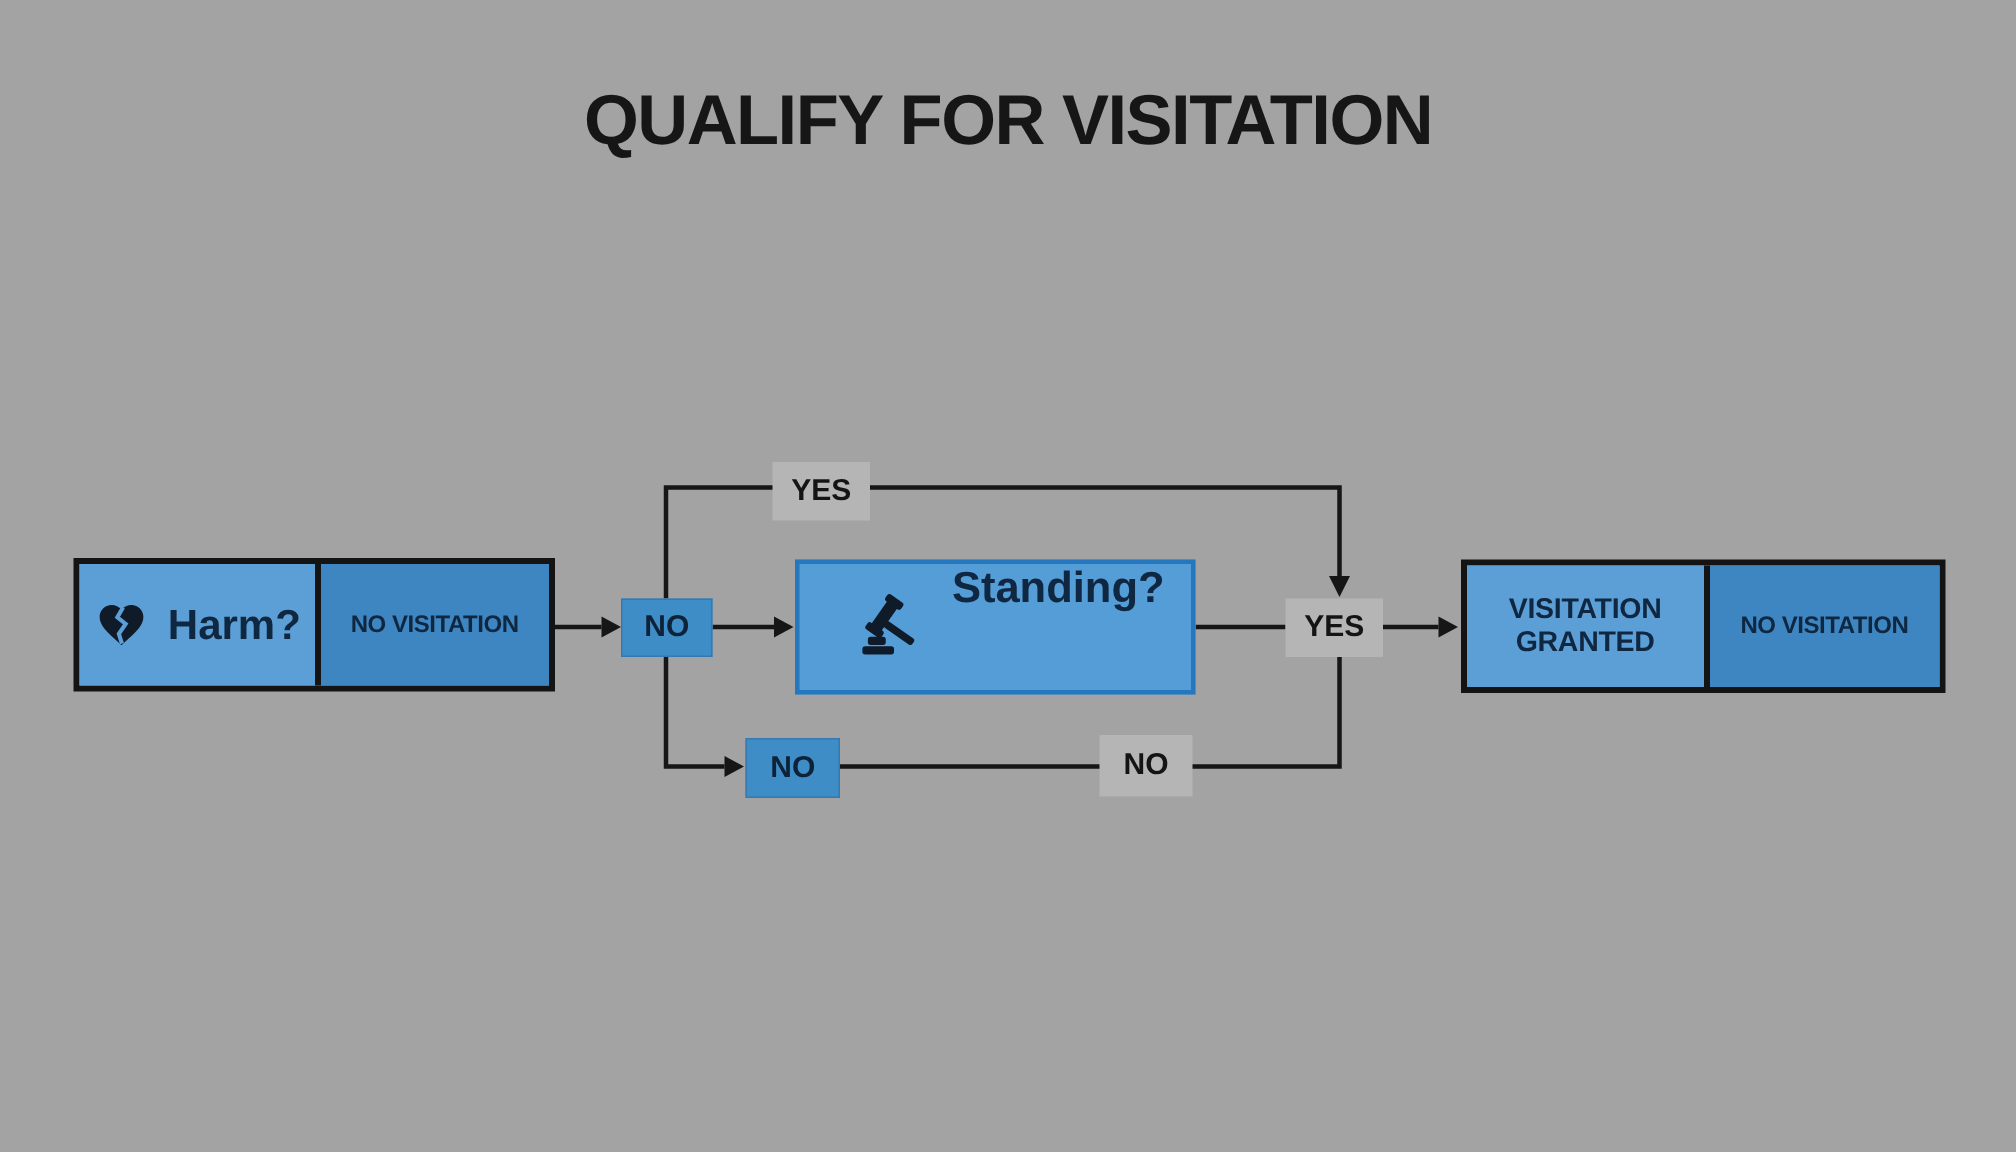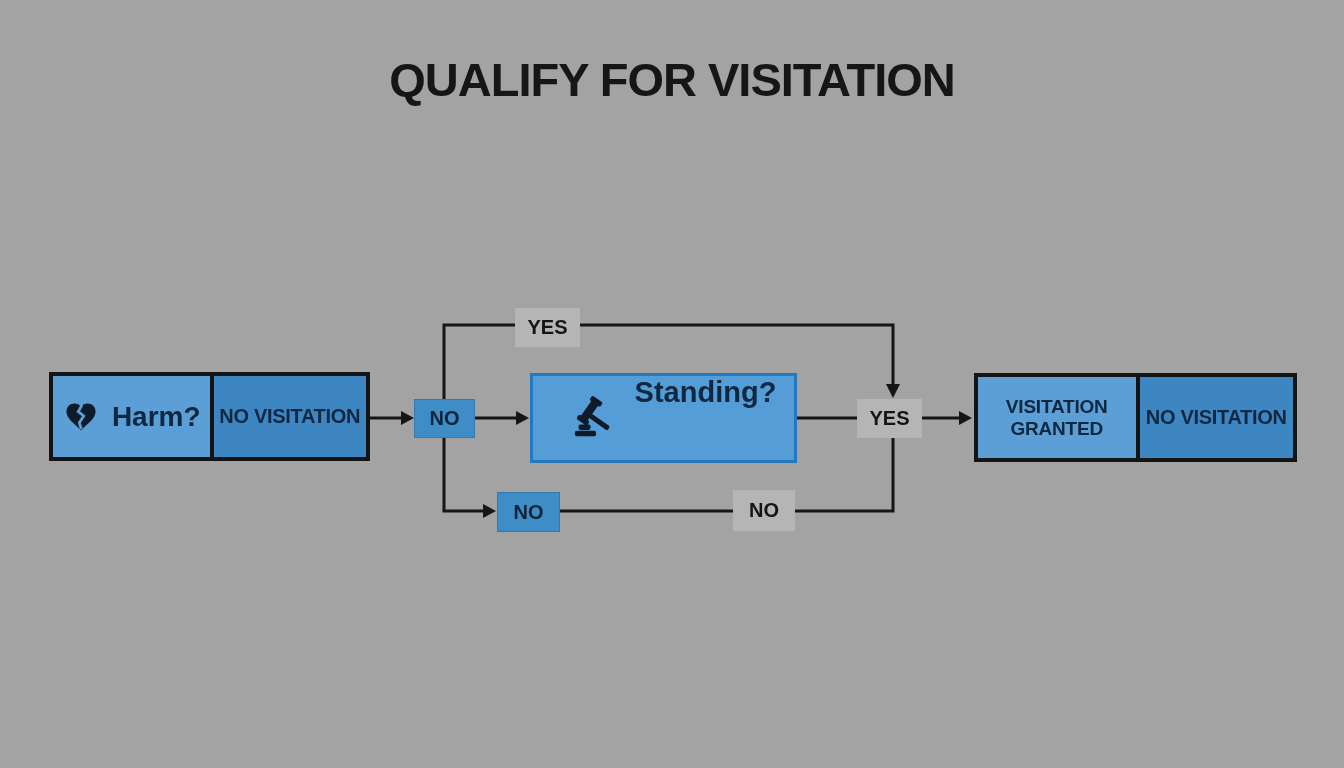--- a/index.html
+++ b/index.html
@@ -56,21 +56,21 @@
   .group .cell.light { background: #5c9fd6; }
   .group .cell.dark  { background: #3e86c2; border-left: 4px solid #141414; }
   .group-left  { left: 49px;  top: 372px; width: 321px; height: 89px; }
   .group-right { left: 974px; top: 373px; width: 323px; height: 89px; }
   .group .cell { flex: 1 1 50%; }
 
   .question-text {
     font-size: 28px; font-weight: bold; color: #0f2740;
   }
   .outcome-text {
-    font-size: 20px; font-weight: bold; color: #0f2740;
+    font-size: 16px; font-weight: bold; color: #0f2740;
     letter-spacing: -0.3px; white-space: nowrap;
   }
   .granted-text {
     font-size: 19px; font-weight: bold; color: #0f2740;
     text-align: center; line-height: 1.15; letter-spacing: -0.2px;
   }
 
   
   .standing-box {
     position: absolute;

